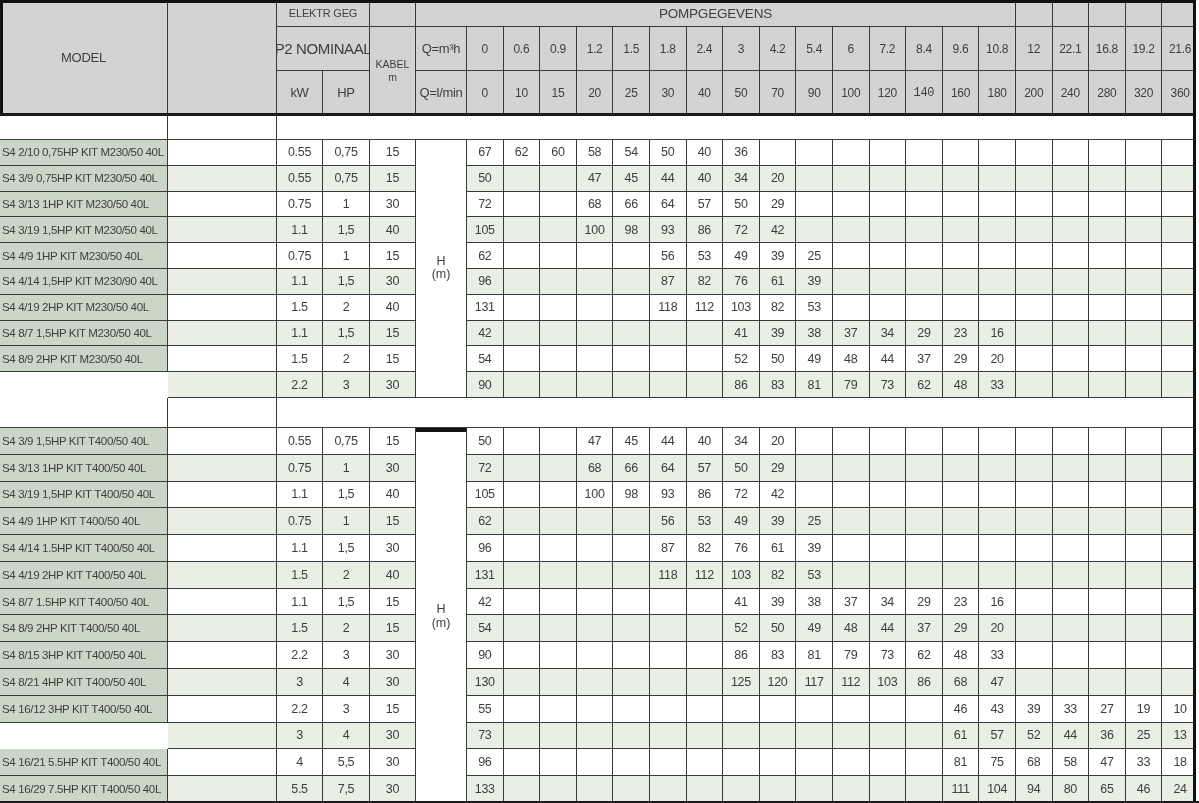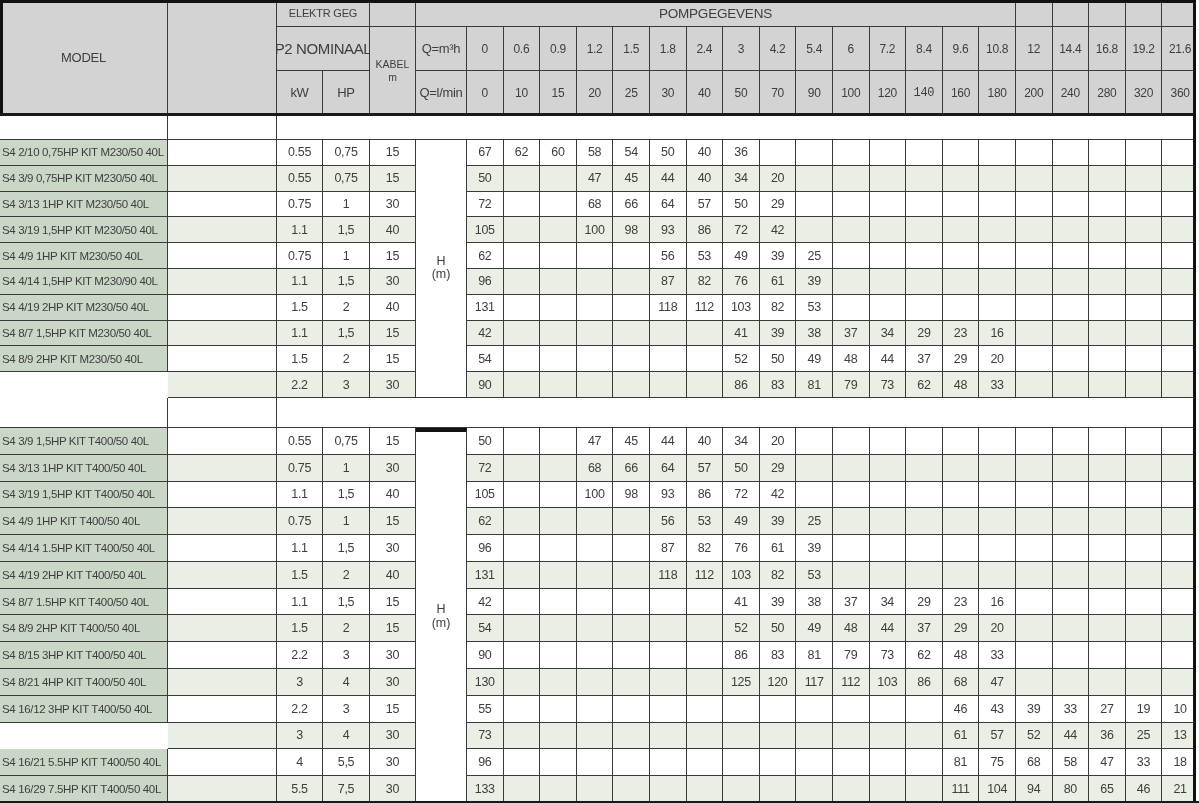--- a/index.html
+++ b/index.html
@@ -59,21 +59,21 @@
       <div class="c hdr hdr-num" style="grid-area: 2 / 13 / span 1 / span 1;">2.4</div>
       <div class="c hdr hdr-num" style="grid-area: 2 / 14 / span 1 / span 1;">3</div>
       <div class="c hdr hdr-num" style="grid-area: 2 / 15 / span 1 / span 1;">4.2</div>
       <div class="c hdr hdr-num" style="grid-area: 2 / 16 / span 1 / span 1;">5.4</div>
       <div class="c hdr hdr-num" style="grid-area: 2 / 17 / span 1 / span 1;">6</div>
       <div class="c hdr hdr-num" style="grid-area: 2 / 18 / span 1 / span 1;">7.2</div>
       <div class="c hdr hdr-num" style="grid-area: 2 / 19 / span 1 / span 1;">8.4</div>
       <div class="c hdr hdr-num" style="grid-area: 2 / 20 / span 1 / span 1;">9.6</div>
       <div class="c hdr hdr-num" style="grid-area: 2 / 21 / span 1 / span 1;">10.8</div>
       <div class="c hdr hdr-num" style="grid-area: 2 / 22 / span 1 / span 1;">12</div>
-      <div class="c hdr hdr-num" style="grid-area: 2 / 23 / span 1 / span 1;">14.4</div>
+      <div class="c hdr hdr-num" style="grid-area: 2 / 23 / span 1 / span 1;">22.1</div>
       <div class="c hdr hdr-num" style="grid-area: 2 / 24 / span 1 / span 1;">16.8</div>
       <div class="c hdr hdr-num" style="grid-area: 2 / 25 / span 1 / span 1;">19.2</div>
       <div class="c hdr hdr-num" style="grid-area: 2 / 26 / span 1 / span 1;">21.6</div>
       <div class="c hdr hdr-q" style="grid-area: 3 / 6 / span 1 / span 1;">Q=l/min</div>
       <div class="c hdr hdr-num" style="grid-area: 3 / 7 / span 1 / span 1;">0</div>
       <div class="c hdr hdr-num" style="grid-area: 3 / 8 / span 1 / span 1;">10</div>
       <div class="c hdr hdr-num" style="grid-area: 3 / 9 / span 1 / span 1;">15</div>
       <div class="c hdr hdr-num" style="grid-area: 3 / 10 / span 1 / span 1;">20</div>
       <div class="c hdr hdr-num" style="grid-area: 3 / 11 / span 1 / span 1;">25</div>
       <div class="c hdr hdr-num" style="grid-area: 3 / 12 / span 1 / span 1;">30</div>
@@ -695,21 +695,21 @@
       <div class="c num t" style="grid-area: 29 / 16 / span 1 / span 1;"></div>
       <div class="c num t" style="grid-area: 29 / 17 / span 1 / span 1;"></div>
       <div class="c num t" style="grid-area: 29 / 18 / span 1 / span 1;"></div>
       <div class="c num t" style="grid-area: 29 / 19 / span 1 / span 1;"></div>
       <div class="c num t" style="grid-area: 29 / 20 / span 1 / span 1;">111</div>
       <div class="c num t" style="grid-area: 29 / 21 / span 1 / span 1;">104</div>
       <div class="c num t" style="grid-area: 29 / 22 / span 1 / span 1;">94</div>
       <div class="c num t" style="grid-area: 29 / 23 / span 1 / span 1;">80</div>
       <div class="c num t" style="grid-area: 29 / 24 / span 1 / span 1;">65</div>
       <div class="c num t" style="grid-area: 29 / 25 / span 1 / span 1;">46</div>
-      <div class="c num t" style="grid-area: 29 / 26 / span 1 / span 1;">21</div>
+      <div class="c num t" style="grid-area: 29 / 26 / span 1 / span 1;">24</div>
     </div>
 
   <div class="strip" style="left:0;top:0;width:1199px;height:3px;background:#111;"></div>
   <div class="strip" style="left:0;top:0;width:3px;height:116px;background:#111;"></div>
   <div class="strip" style="left:0;top:113px;width:1199px;height:3px;background:#1a1a1a;"></div>
   <div class="strip" style="left:1193px;top:0;width:3px;height:803px;background:#111;"></div>
   <div class="strip" style="left:1196px;top:0;width:3px;height:803px;background:#fff;"></div>
   <div class="strip" style="left:0;top:801px;width:1199px;height:2px;background:#1a1a1a;"></div>
 </div>
 

